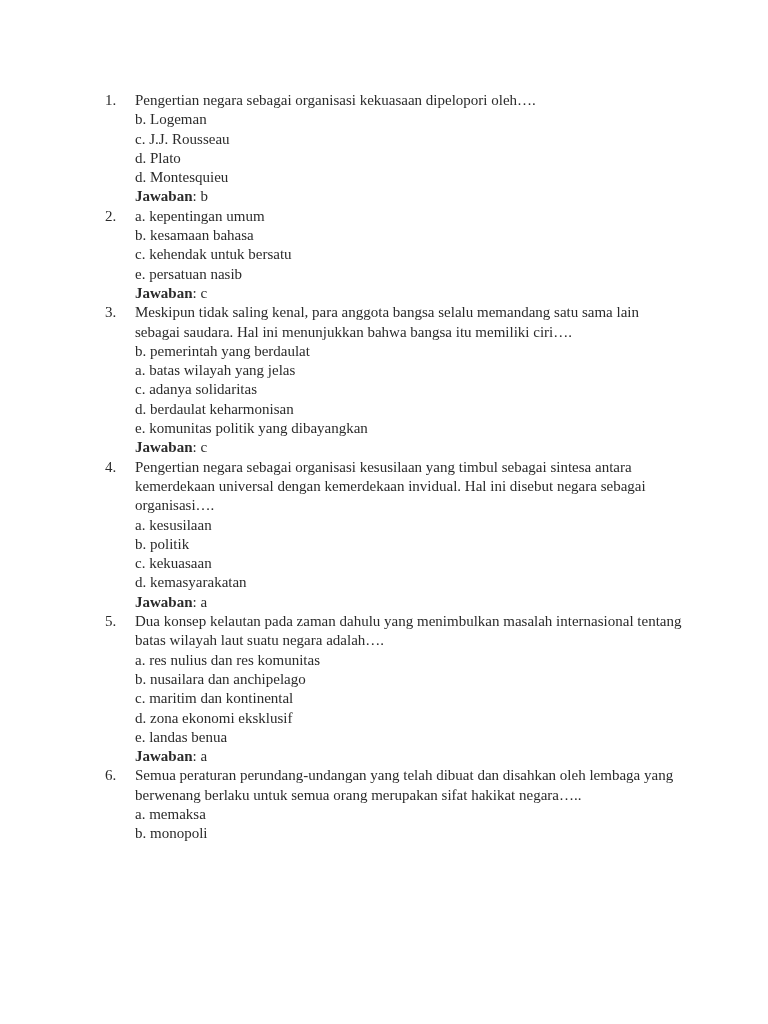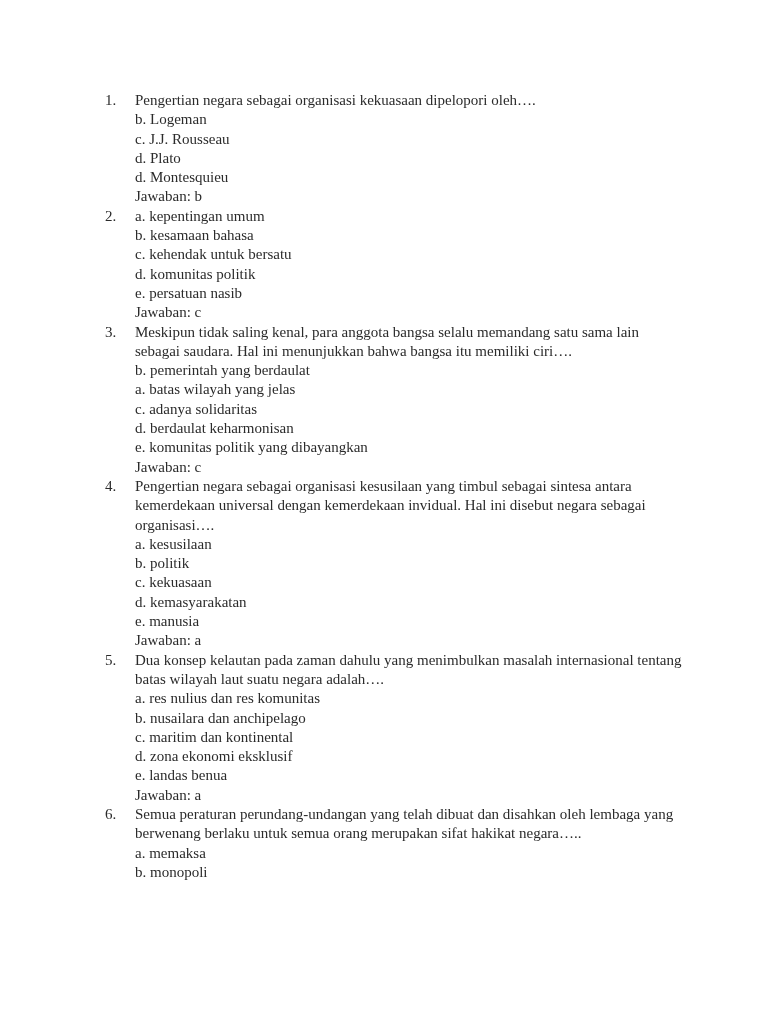--- a/index.html
+++ b/index.html
@@ -39,21 +39,21 @@
     flex: 0 0 30px;
     width: 30px;
   }
   .qbody {
     flex: 1 1 auto;
     max-width: 552px;
   }
   .qtext { }
   .opt { }
   .answer-label {
-    font-weight: normal;
+    font-weight: bold;
   }
 </style>
 </head>
 <body>
 
 <div class="page">
   <div class="question-list">
 
     <div class="question">
       <span class="qnum">1.</span>
@@ -66,21 +66,20 @@
         <div class="answer"><span class="answer-label">Jawaban</span><span>: b</span></div>
       </div>
     </div>
 
     <div class="question">
       <span class="qnum">2.</span>
       <div class="qbody">
         <div class="opt">a. kepentingan umum</div>
         <div class="opt">b. kesamaan bahasa</div>
         <div class="opt">c. kehendak untuk bersatu</div>
-        <div class="opt">d. komunitas politik</div>
         <div class="opt">e. persatuan nasib</div>
         <div class="answer"><span class="answer-label">Jawaban</span><span>: c</span></div>
       </div>
     </div>
 
     <div class="question">
       <span class="qnum">3.</span>
       <div class="qbody">
         <div class="qtext">Meskipun tidak saling kenal, para anggota bangsa selalu memandang satu sama lain sebagai saudara. Hal ini menunjukkan bahwa bangsa itu memiliki ciri….</div>
         <div class="opt">b. pemerintah yang berdaulat</div>
@@ -93,21 +92,20 @@
     </div>
 
     <div class="question">
       <span class="qnum">4.</span>
       <div class="qbody">
         <div class="qtext">Pengertian negara sebagai organisasi kesusilaan yang timbul sebagai sintesa antara kemerdekaan universal dengan kemerdekaan invidual. Hal ini disebut negara sebagai organisasi….</div>
         <div class="opt">a. kesusilaan</div>
         <div class="opt">b. politik</div>
         <div class="opt">c. kekuasaan</div>
         <div class="opt">d. kemasyarakatan</div>
-        <div class="opt">e. manusia</div>
         <div class="answer"><span class="answer-label">Jawaban</span><span>: a</span></div>
       </div>
     </div>
 
     <div class="question">
       <span class="qnum">5.</span>
       <div class="qbody">
         <div class="qtext">Dua konsep kelautan pada zaman dahulu yang menimbulkan masalah internasional tentang batas wilayah laut suatu negara adalah….</div>
         <div class="opt">a. res nulius dan res komunitas</div>
         <div class="opt">b. nusailara dan anchipelago</div>

